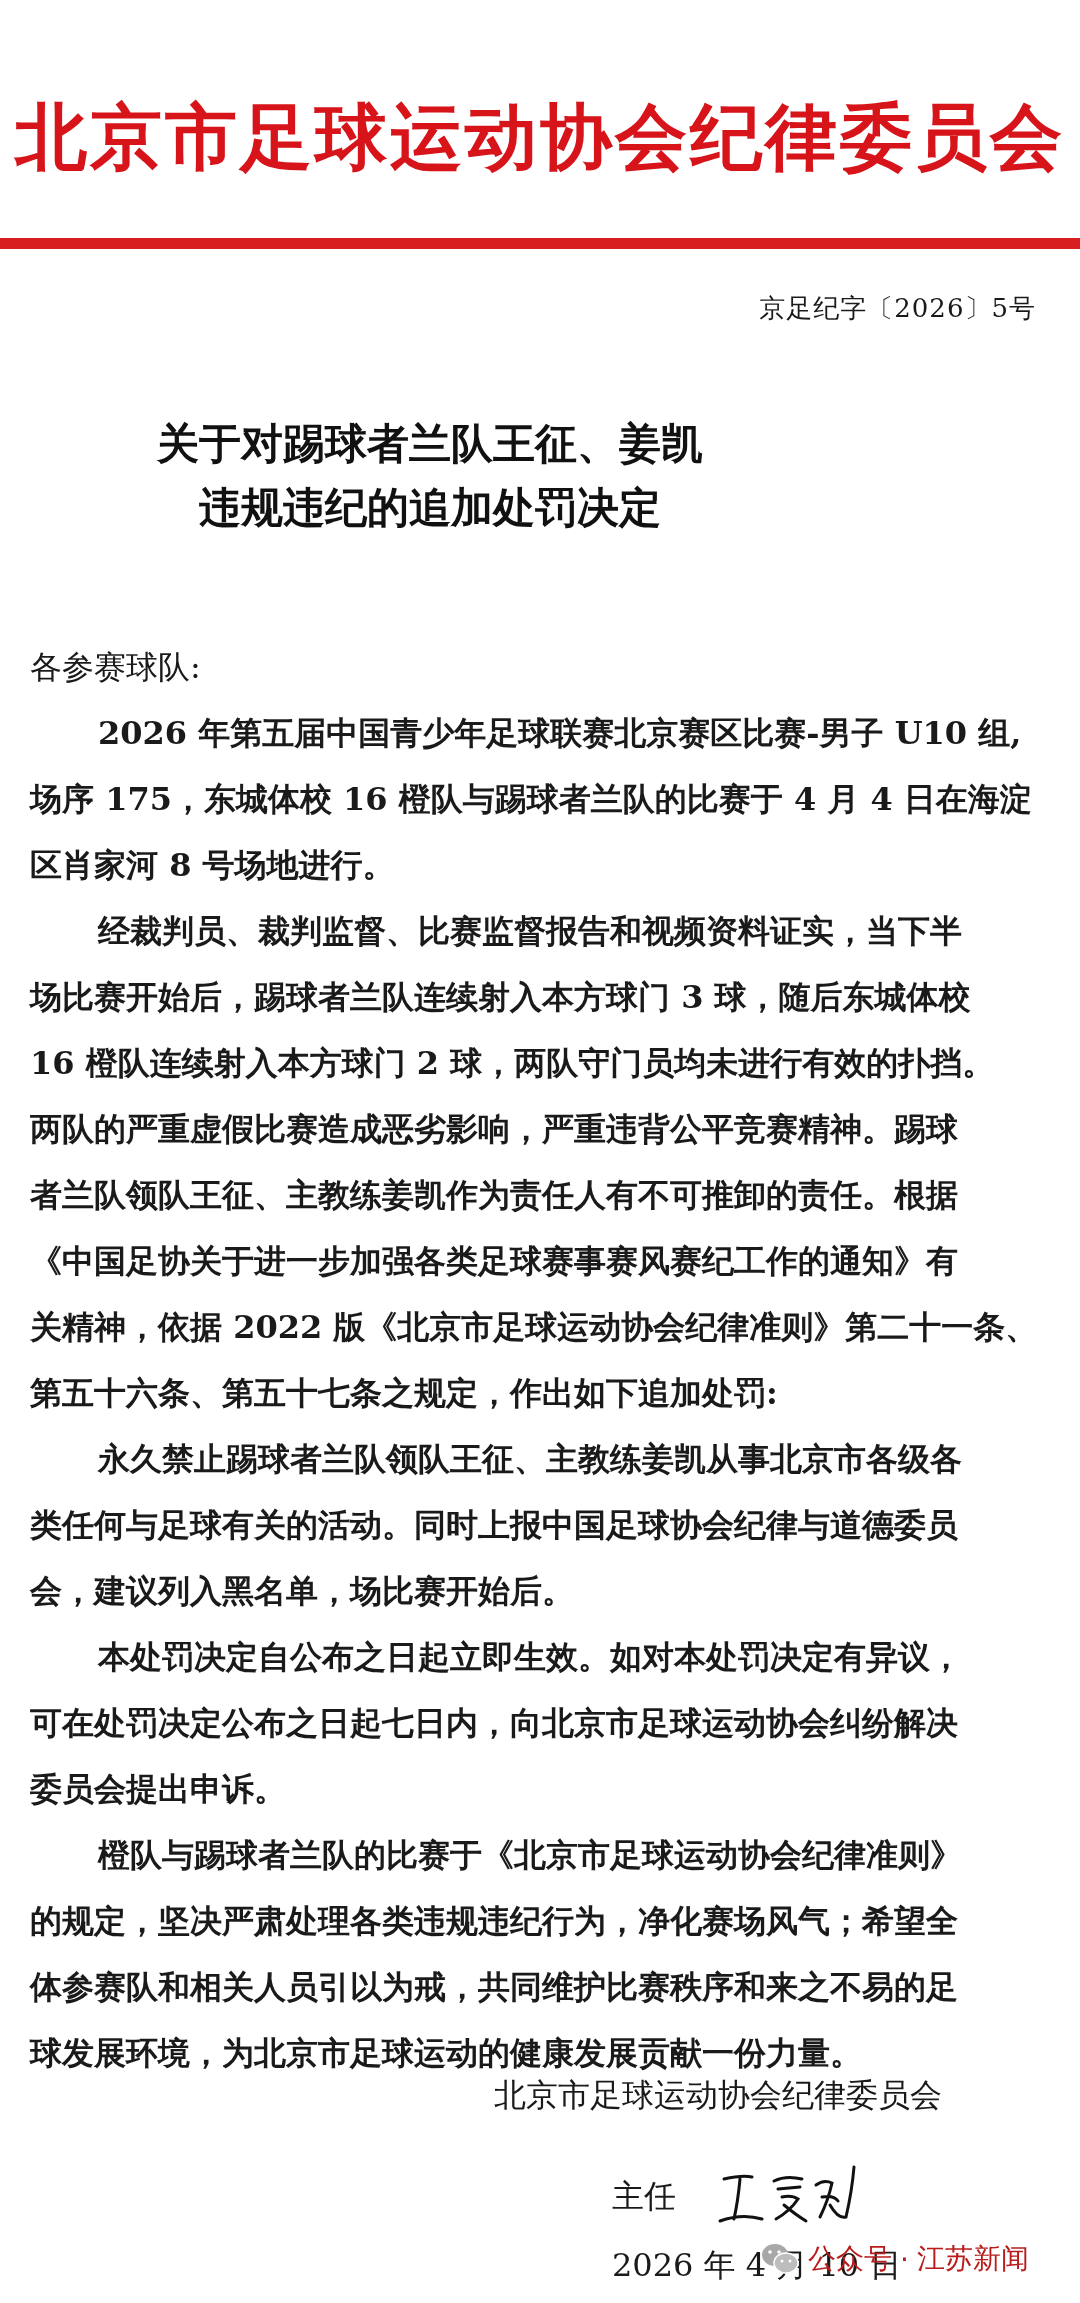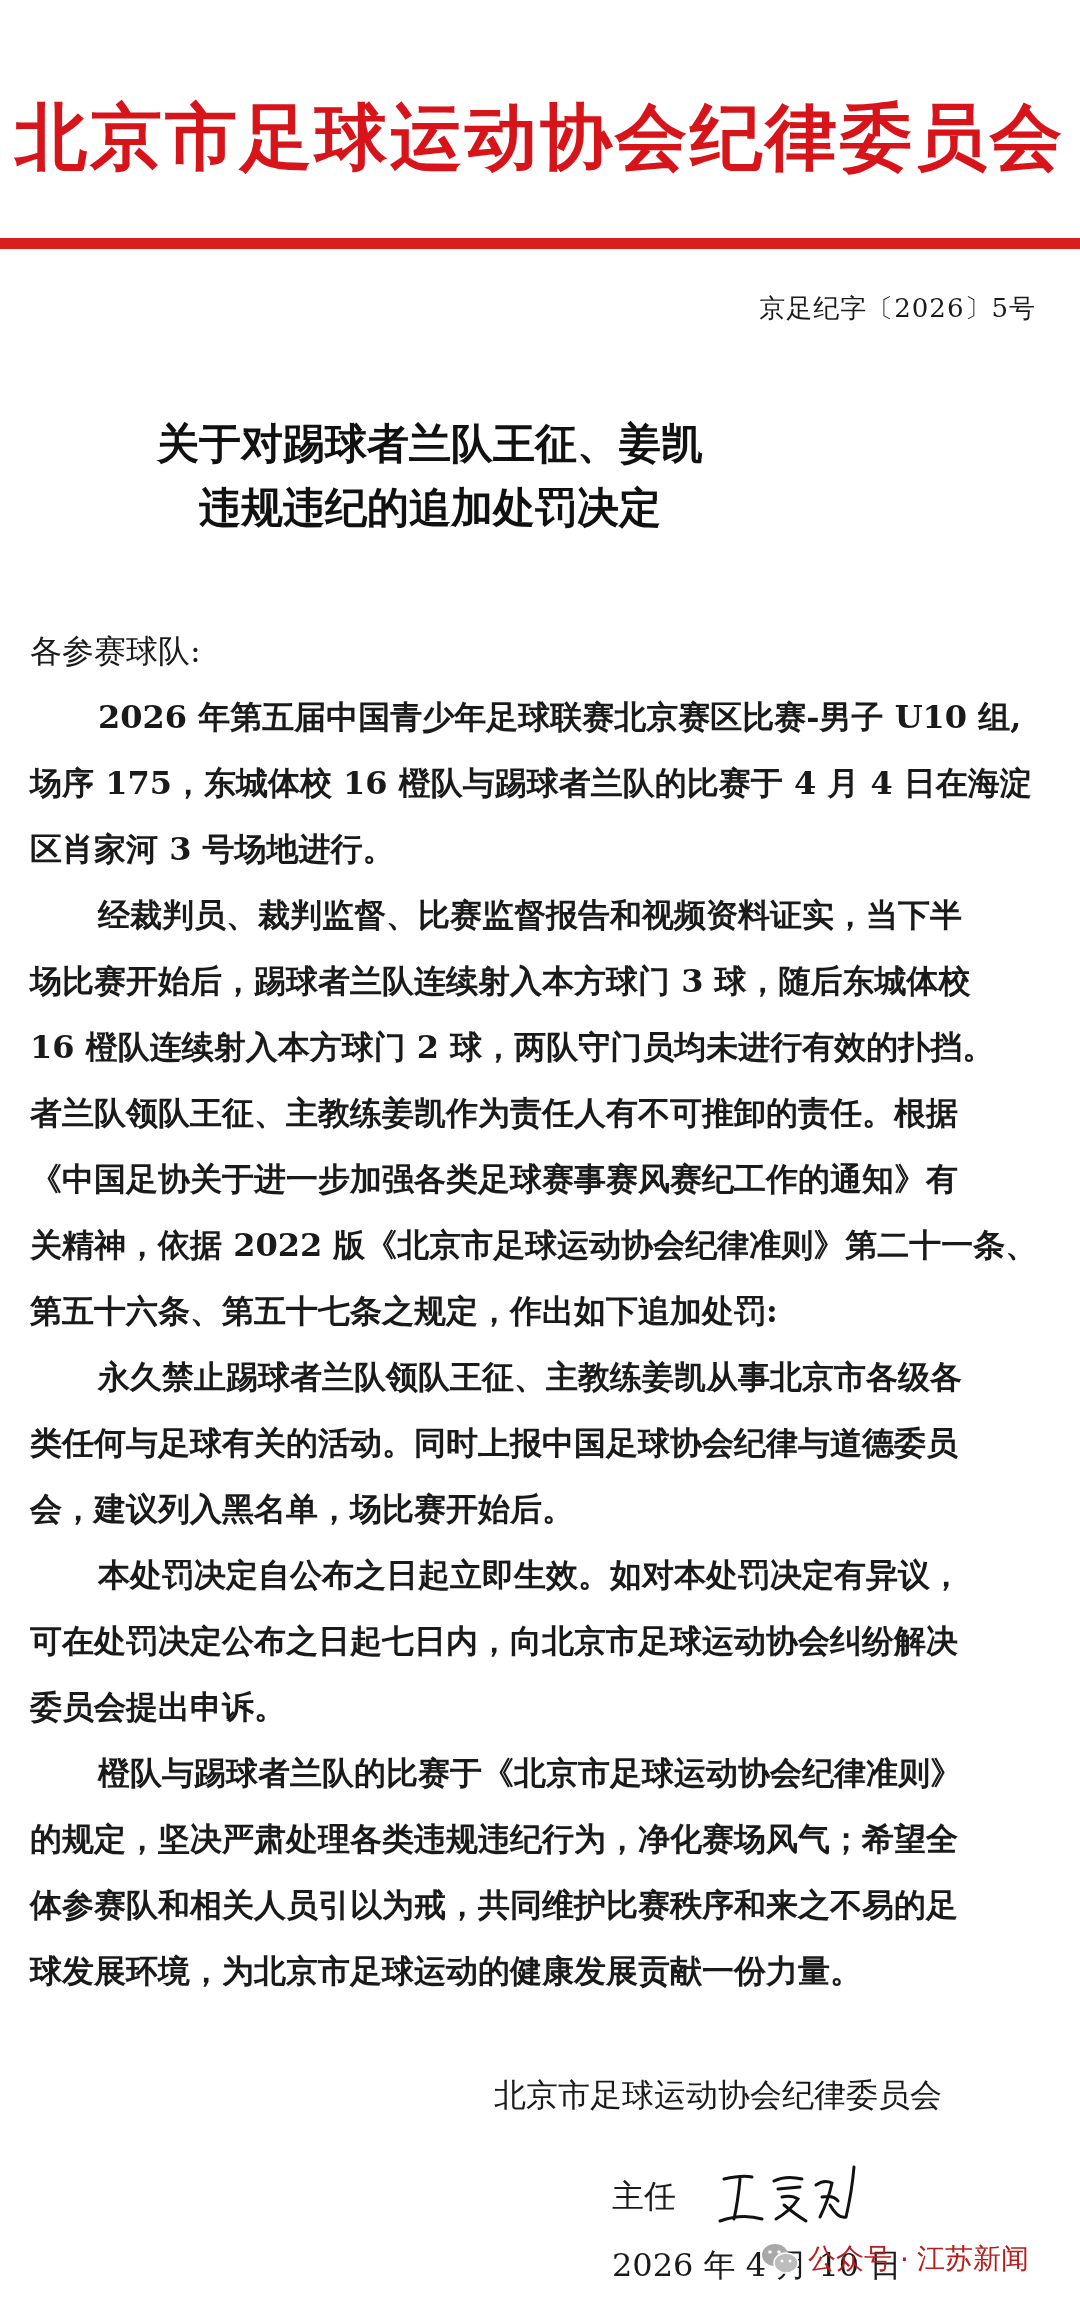--- a/index.html
+++ b/index.html
@@ -55,21 +55,21 @@
       font-size: 42px;
       line-height: 64px;
       color: #111111;
     }
     .doc-title .title-line {
       display: block;
     }
     .body {
       position: absolute;
       left: 30px;
-      top: 618px;
+      top: 634px;
       width: 1030px;
       font-size: 32px;
       line-height: 66px;
       color: #1a1a1a;
     }
     .line {
       display: block;
       white-space: nowrap;
     }
     .indent {
@@ -145,27 +145,28 @@
   <span class="title-line">关于对踢球者兰队王征、姜凯</span>
   <span class="title-line">违规违纪的追加处罚决定</span>
 </div>
 
 <div class="body">
   <span class="line">各参赛球队:</span>
 
   <div class="para">
     <span class="line indent">2026 年第五届中国青少年足球联赛北京赛区比赛-男子 U10 组,</span>
     <span class="line">场序 175，东城体校 16 橙队与踢球者兰队的比赛于 4 月 4 日在海淀</span>
-    <span class="line">区肖家河 3 号场地进行。</span>
+    <span class="line">区肖家河 8 号场地进行。</span>
   </div>
 
   <div class="para">
     <span class="line indent">经裁判员、裁判监督、比赛监督报告和视频资料证实，当下半</span>
     <span class="line">场比赛开始后，踢球者兰队连续射入本方球门 3 球，随后东城体校</span>
     <span class="line">16 橙队连续射入本方球门 2 球，两队守门员均未进行有效的扑挡。</span>
+    <span class="line">两队的严重虚假比赛造成恶劣影响，严重违背公平竞赛精神。踢球</span>
     <span class="line">者兰队领队王征、主教练姜凯作为责任人有不可推卸的责任。根据</span>
     <span class="line">《中国足协关于进一步加强各类足球赛事赛风赛纪工作的通知》有</span>
     <span class="line">关精神，依据 2022 版《北京市足球运动协会纪律准则》第二十一条、</span>
     <span class="line">第五十六条、第五十七条之规定，作出如下追加处罚:</span>
   </div>
 
   <div class="para">
     <span class="line indent">永久禁止踢球者兰队领队王征、主教练姜凯从事北京市各级各</span>
     <span class="line">类任何与足球有关的活动。同时上报中国足球协会纪律与道德委员</span>
     <span class="line">会，建议列入黑名单，场比赛开始后。</span>

